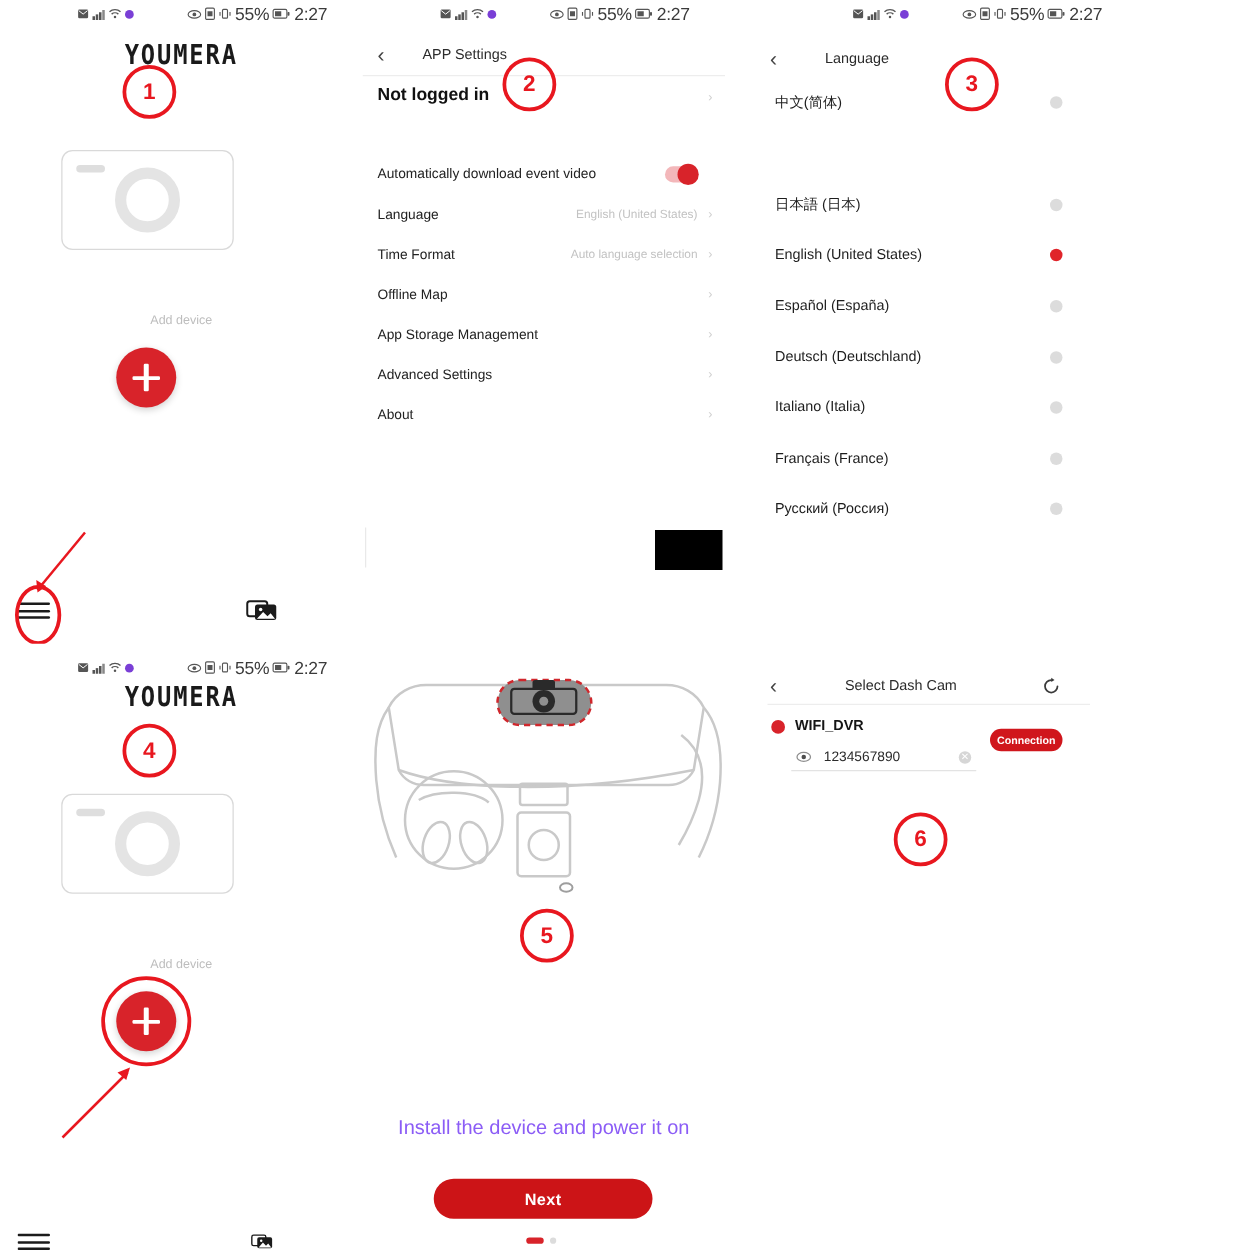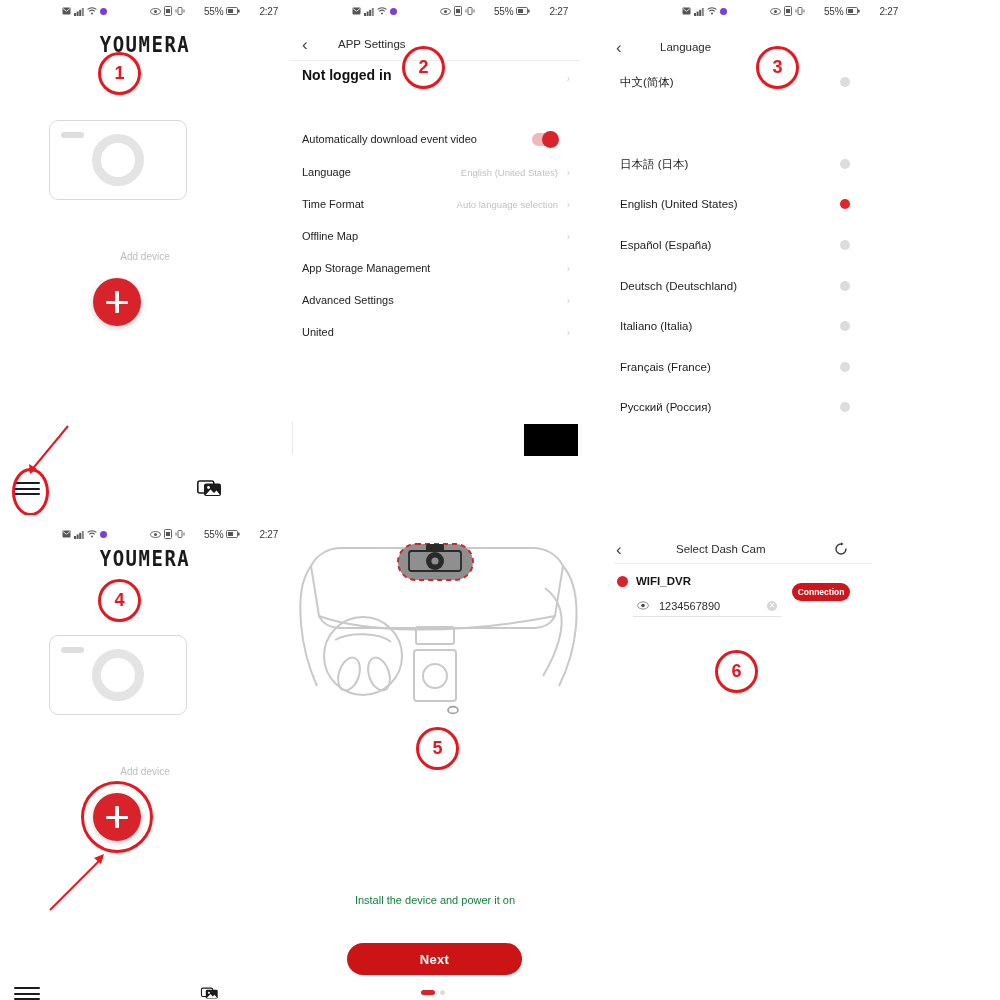--- a/index.html
+++ b/index.html
@@ -6,21 +6,21 @@
   body{width:1000px;height:1000px;position:relative;overflow:hidden;
        font-family:"Liberation Sans","DejaVu Sans",sans-serif;color:#222;}
   .panel{position:absolute;background:#fff;overflow:hidden;}
 
   
   .statusbar{position:absolute;left:0;right:0;top:0;height:22px;display:flex;
              align-items:center;font-size:9px;color:#3a3a3a;}
   .sb-left{position:absolute;display:flex;align-items:center;gap:3px;}
   .sb-right{position:absolute;display:flex;align-items:center;gap:3px;}
   .sb-ico{display:inline-block;}
-  .sb-txt{font-size:10px;color:#3a3a3a;letter-spacing:-0.2px;margin-left:16px;}
+  .sb-txt{font-size:14px;color:#3a3a3a;letter-spacing:-0.2px;}
   .dot-purple{width:7px;height:7px;border-radius:50%;background:#7a3fd6;display:inline-block;}
 
   
   .brand{position:absolute;font-family:"DejaVu Sans Mono","Liberation Mono",monospace;
          font-weight:700;font-size:19px;letter-spacing:1.5px;color:#1a1a1a;
          transform:scaleY(1.15);}
 
   
   .devcard{position:absolute;border:1px solid #d9d9d9;border-radius:9px;background:#fff;}
   .devcard .lens{position:absolute;left:50%;top:50%;transform:translate(-50%,-50%);
@@ -67,21 +67,21 @@
   .toggle .knob{position:absolute;right:-1px;top:-2px;width:17px;height:17px;border-radius:50%;
                 background:#d8232a;}
 
   .langrow{position:absolute;left:0;right:0;height:34px;}
   .langrow .lname{position:absolute;left:20px;top:50%;transform:translateY(-50%);font-size:11.5px;color:#1d1d1d;}
   .radio{position:absolute;right:22px;top:50%;transform:translateY(-50%);
          width:10px;height:10px;border-radius:50%;background:#dcdcdc;}
   .radio.sel{background:#e0242a;}
 
   
-  .caption{position:absolute;text-align:center;font-size:11px;color:#15803d;}
+  .caption{position:absolute;text-align:center;font-size:16px;color:#8b5cf6;}
   .nextbtn{position:absolute;border-radius:22px;background:#cc1417;color:#fff;
            display:flex;align-items:center;justify-content:center;
            font-size:13px;font-weight:700;letter-spacing:.3px;}
   .pagedots{position:absolute;display:flex;align-items:center;gap:5px;}
   .pagedots .pd{width:5px;height:5px;border-radius:50%;background:#dcdcdc;}
   .pagedots .pd.on{width:14px;border-radius:3px;background:#d8232a;}
 
   
   .ssid-dot{position:absolute;width:11px;height:11px;border-radius:50%;background:#d8232a;}
   .ssid{position:absolute;font-size:11.5px;font-weight:700;color:#151515;}
@@ -267,21 +267,21 @@
     <span class="rlabel">App Storage Management</span>
     <span class="chev">›</span>
   </div>
 
   <div class="row" style="top:284px;">
     <span class="rlabel">Advanced Settings</span>
     <span class="chev">›</span>
   </div>
 
   <div class="row" style="top:316px;">
-    <span class="rlabel">United</span>
+    <span class="rlabel">About</span>
     <span class="chev">›</span>
   </div>
 
   <div class="annot" style="left:112px;top:46px;width:37px;height:37px;font-size:18px;">2</div>
 </div>
 
 <div class="panel" style="left:600px;top:0;width:400px;height:440px;">
 
   <div class="statusbar">
     <div class="sb-left" style="left:82px;">

